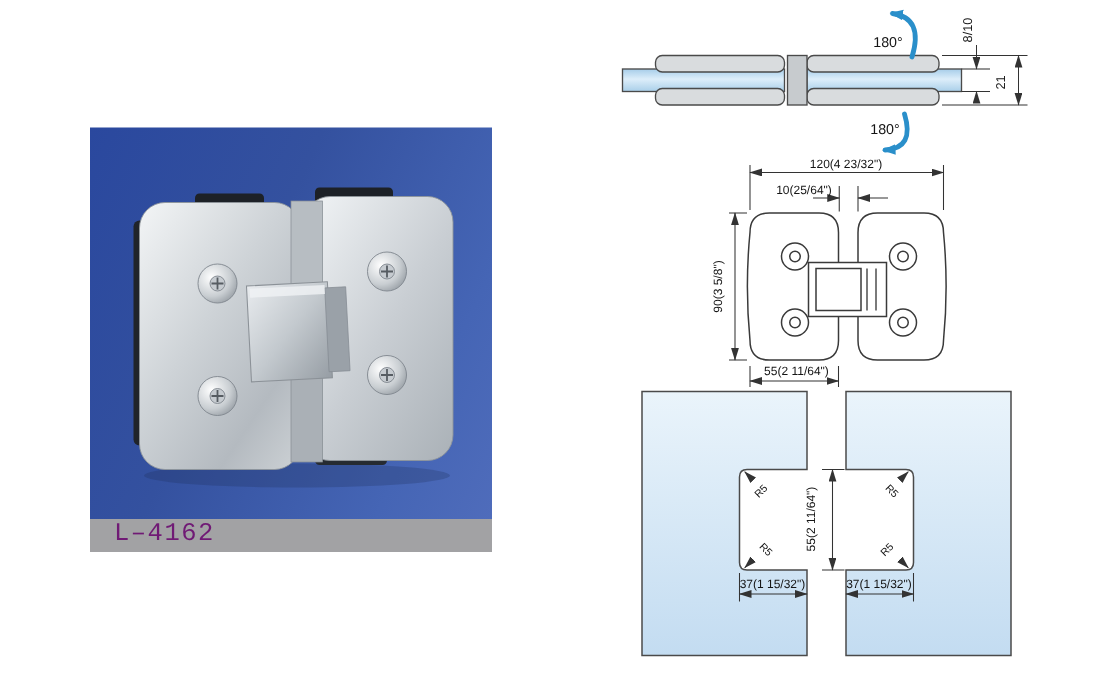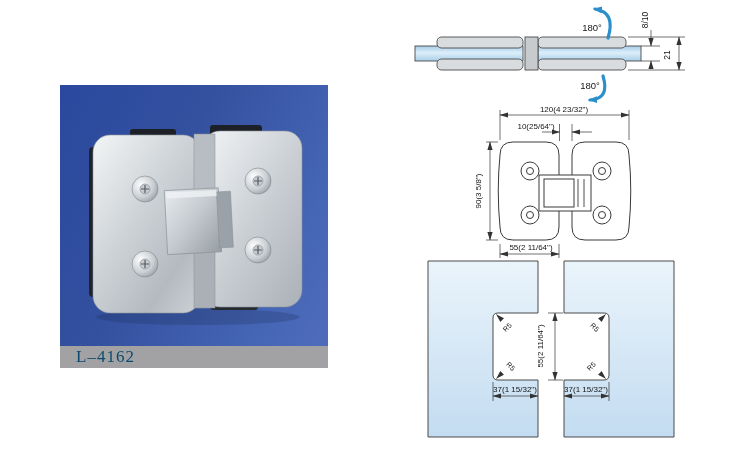--- a/index.html
+++ b/index.html
@@ -4,21 +4,21 @@
 <style>
   html,body{margin:0;padding:0;}
   body{width:730px;height:450px;position:relative;background:#ffffff;overflow:hidden;
        font-family:"Liberation Sans",sans-serif;}
   .abs{position:absolute;}
 
   
   .photo-card{left:60px;top:85px;width:268px;height:283px;}
   .photo-bg{width:268px;height:261px;background:linear-gradient(115deg,#2a489e 0%,#34519f 40%,#4565b5 80%,#4f6cbb 100%);}
   .photo-strip{width:268px;height:22px;background:#a2a2a4;display:flex;align-items:center;}
-  .photo-strip span{font-family:Liberation Serif, serif;font-size:17px;color:#0c4a6e;
+  .photo-strip span{font-family:Liberation Mono, monospace;font-size:17px;color:#701a75;
                     padding-left:16px;letter-spacing:1px;line-height:22px;}
 
   
   .svg-side{left:398px;top:2px;}
   .svg-plan{left:455px;top:98px;}
   .svg-bottom{left:420px;top:256px;}
 
   svg text{font-family:"Liberation Sans",sans-serif;fill:#151515;}
   .dim{font-size:8px;}
   .dim-s{font-size:8.5px;}

